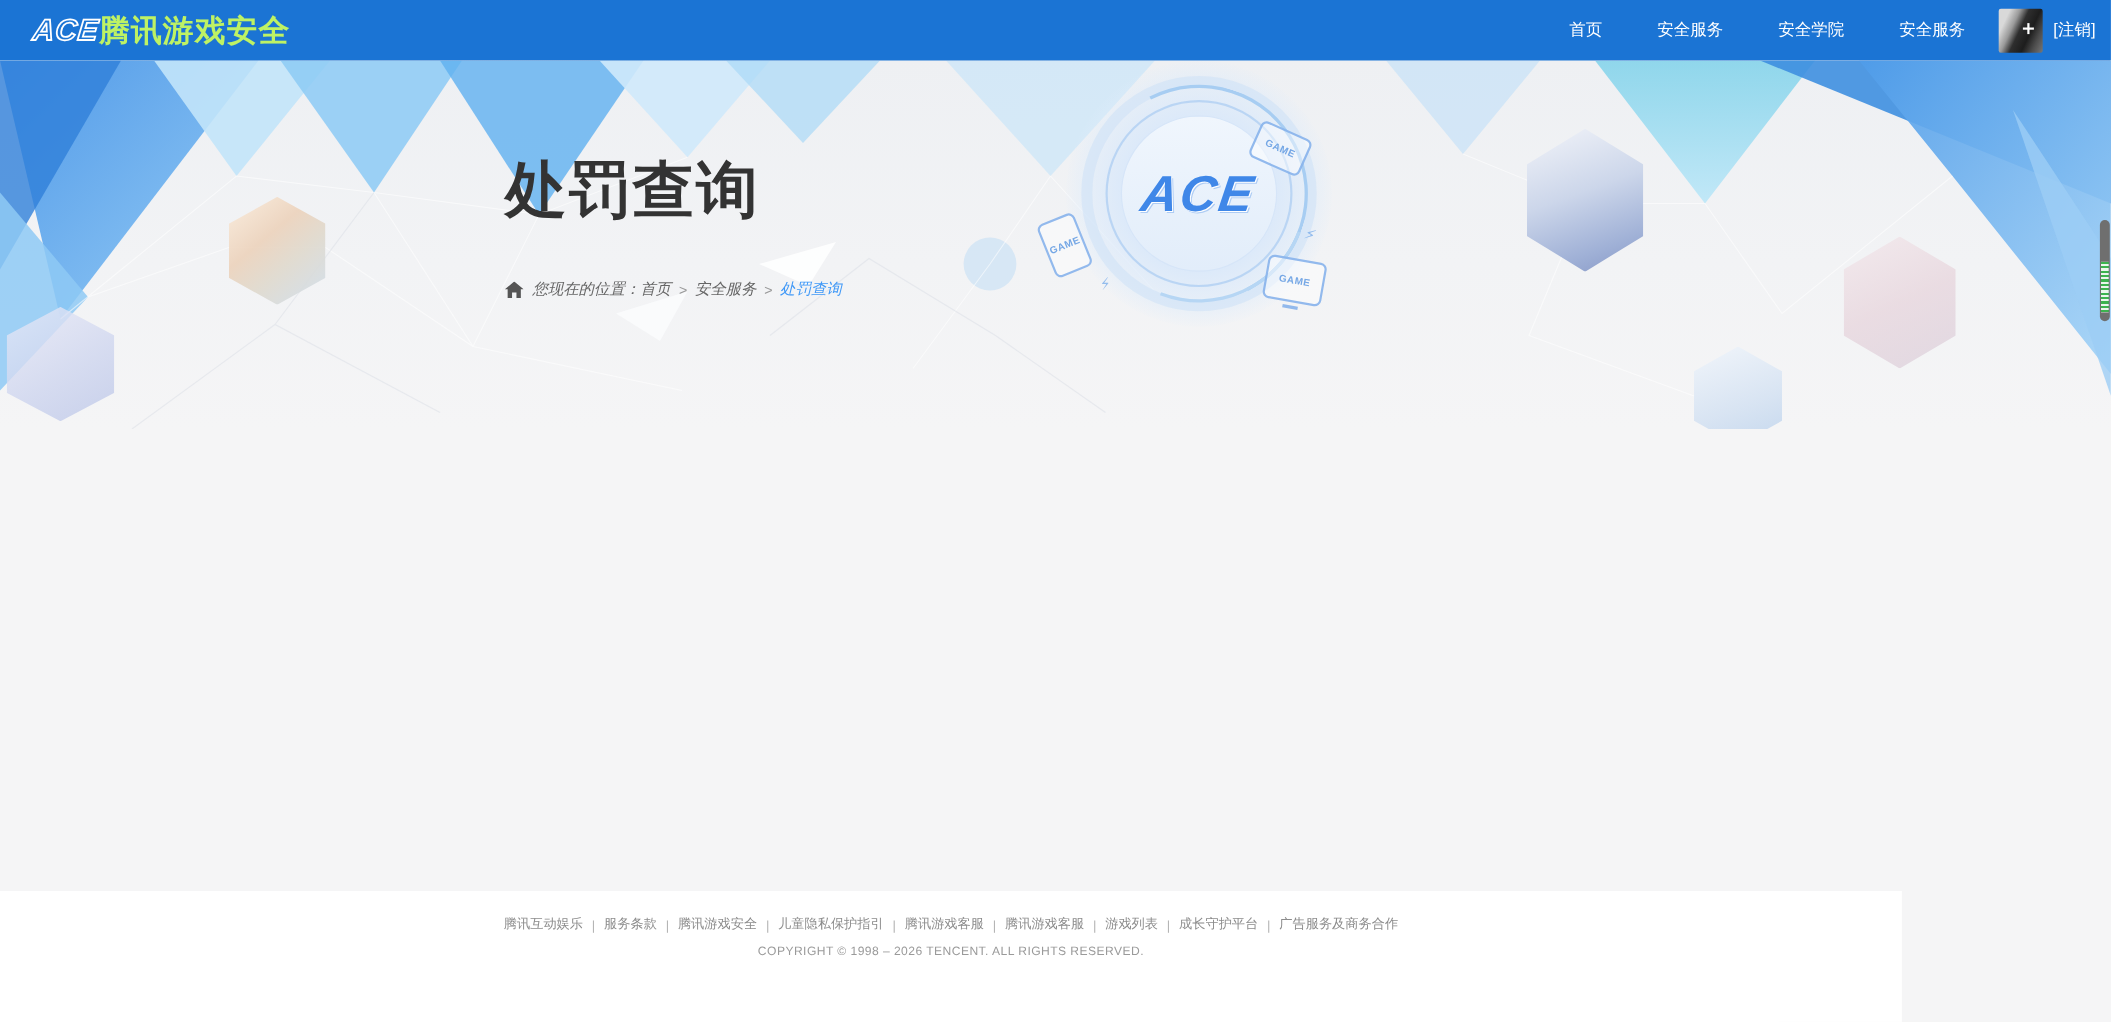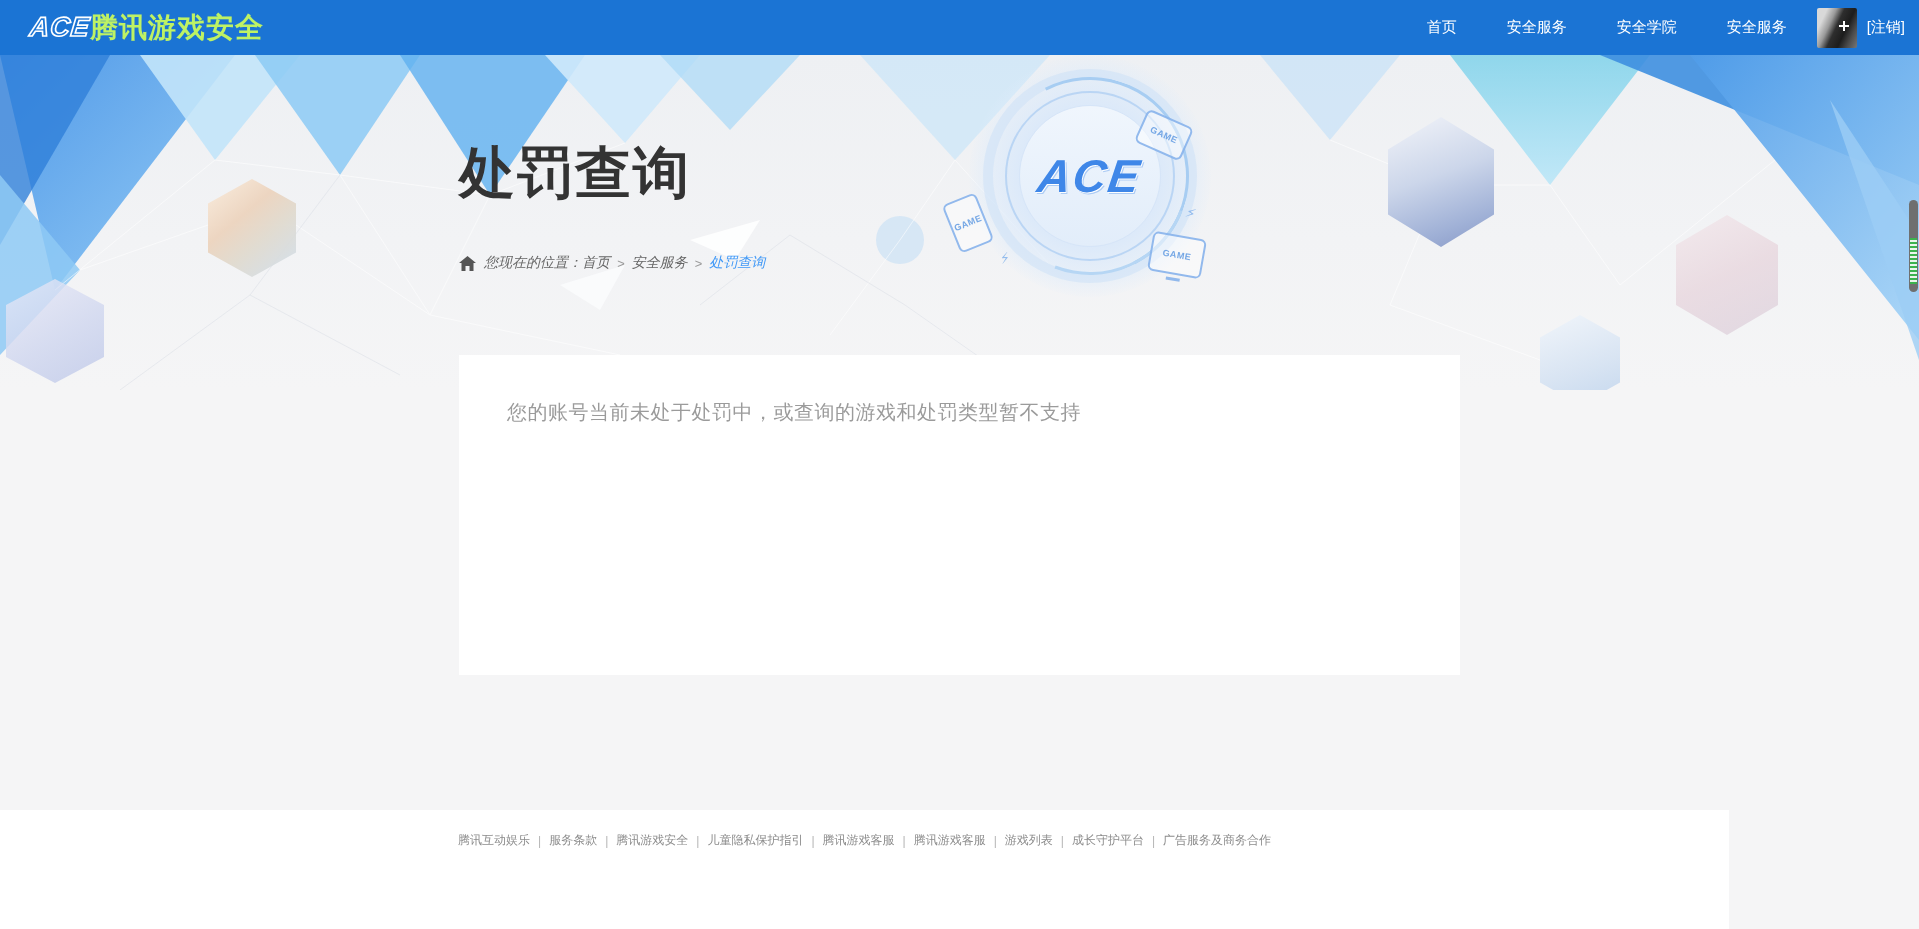--- a/index.html
+++ b/index.html
@@ -187,23 +187,20 @@
     <span class="crumb-list">
         <span class="bc-item">首页</span>
         <span class="bc-sep">&gt;</span>
         <span class="bc-item">安全服务</span>
         <span class="bc-sep">&gt;</span>
         <span class="bc-item">处罚查询</span>
       </span>
   </div>
 
 
-  <div class="result-card">
-    <div class="result-msg">您的账号当前未处于处罚中，或查询的游戏和处罚类型暂不支持</div>
-  </div>
 
   <div class="footer">
     <div class="footer-links">
         <span class="f-item">腾讯互动娱乐</span>
         <span class="f-sep">|</span>
         <span class="f-item">服务条款</span>
         <span class="f-sep">|</span>
         <span class="f-item">腾讯游戏安全</span>
         <span class="f-sep">|</span>
         <span class="f-item">儿童隐私保护指引</span>
@@ -211,19 +208,20 @@
         <span class="f-item">腾讯游戏客服</span>
         <span class="f-sep">|</span>
         <span class="f-item">腾讯游戏客服</span>
         <span class="f-sep">|</span>
         <span class="f-item">游戏列表</span>
         <span class="f-sep">|</span>
         <span class="f-item">成长守护平台</span>
         <span class="f-sep">|</span>
         <span class="f-item">广告服务及商务合作</span>
       </div>
+    <div class="copy1">COPYRIGHT © 1998 – 2026 TENCENT. ALL RIGHTS RESERVED.</div>
   </div>
 
   <div class="scroll-thumb">
     <div class="scroll-stripes"></div>
   </div>
 
 </div>
 
 </body></html>

